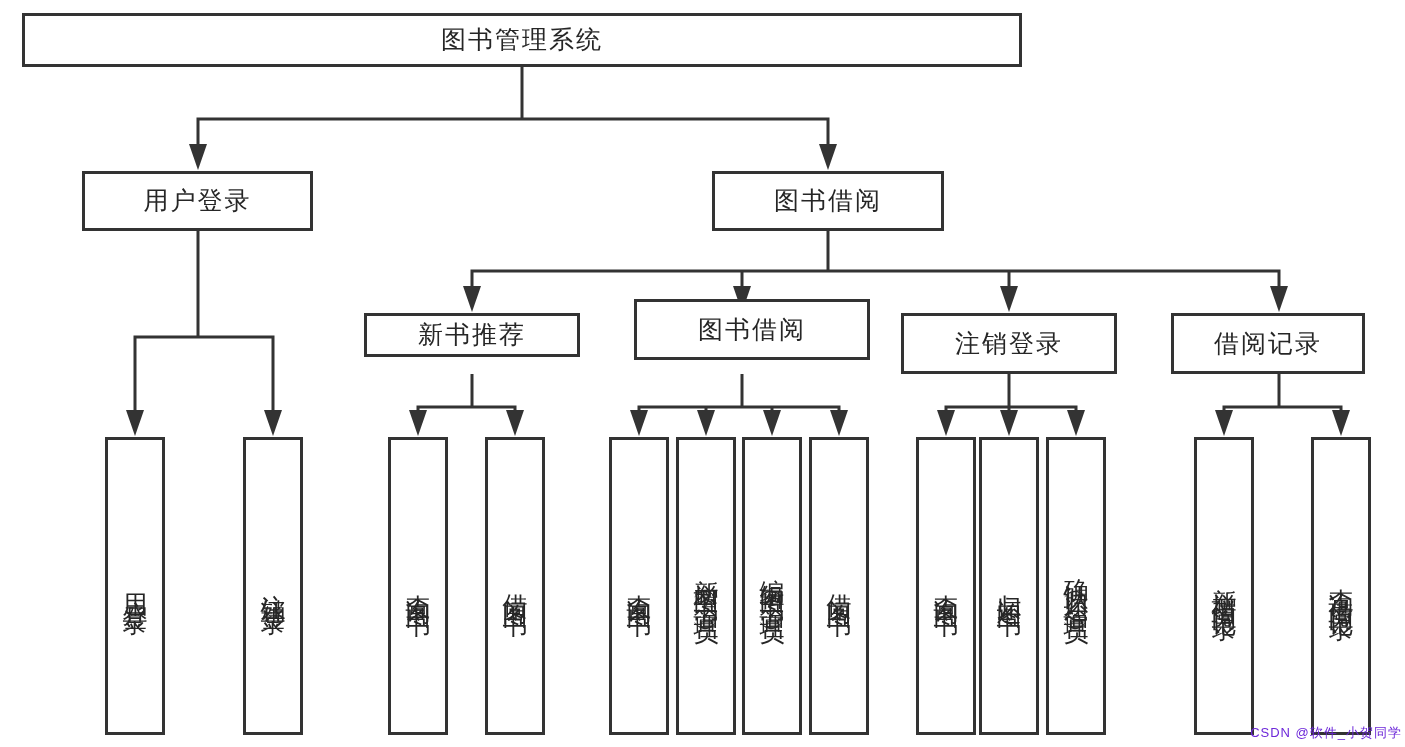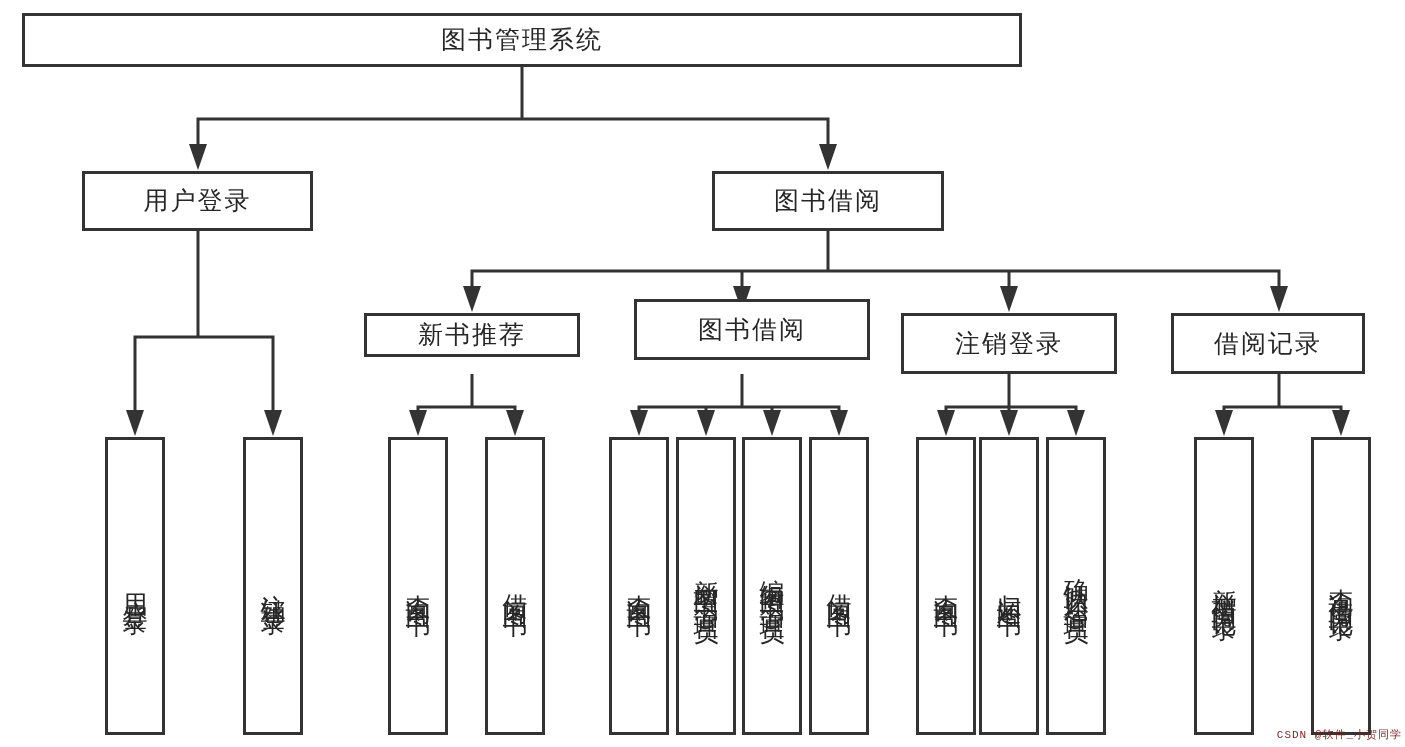--- a/index.html
+++ b/index.html
@@ -29,25 +29,24 @@
   }
   .node.leaf .label {
     writing-mode:vertical-rl;
     text-orientation:mixed;
     letter-spacing:6px;
     line-height:1;
   }
   .watermark {
     position:absolute;
     right:3px; bottom:5px;
-    font-size:11px;
-    color:#7f1d1d;
+    font-size:13px;
+    color:#6d28d9;
     letter-spacing:1px;
     white-space:nowrap;
-    font-family:Liberation Mono, monospace;
   }
 </style>
 </head>
 <body>
 
 <div class="stage">
 
   <svg class="wires" width="1405" height="747" viewBox="0 0 1405 747">
     <g stroke="#333333" stroke-width="3" fill="none">
 

